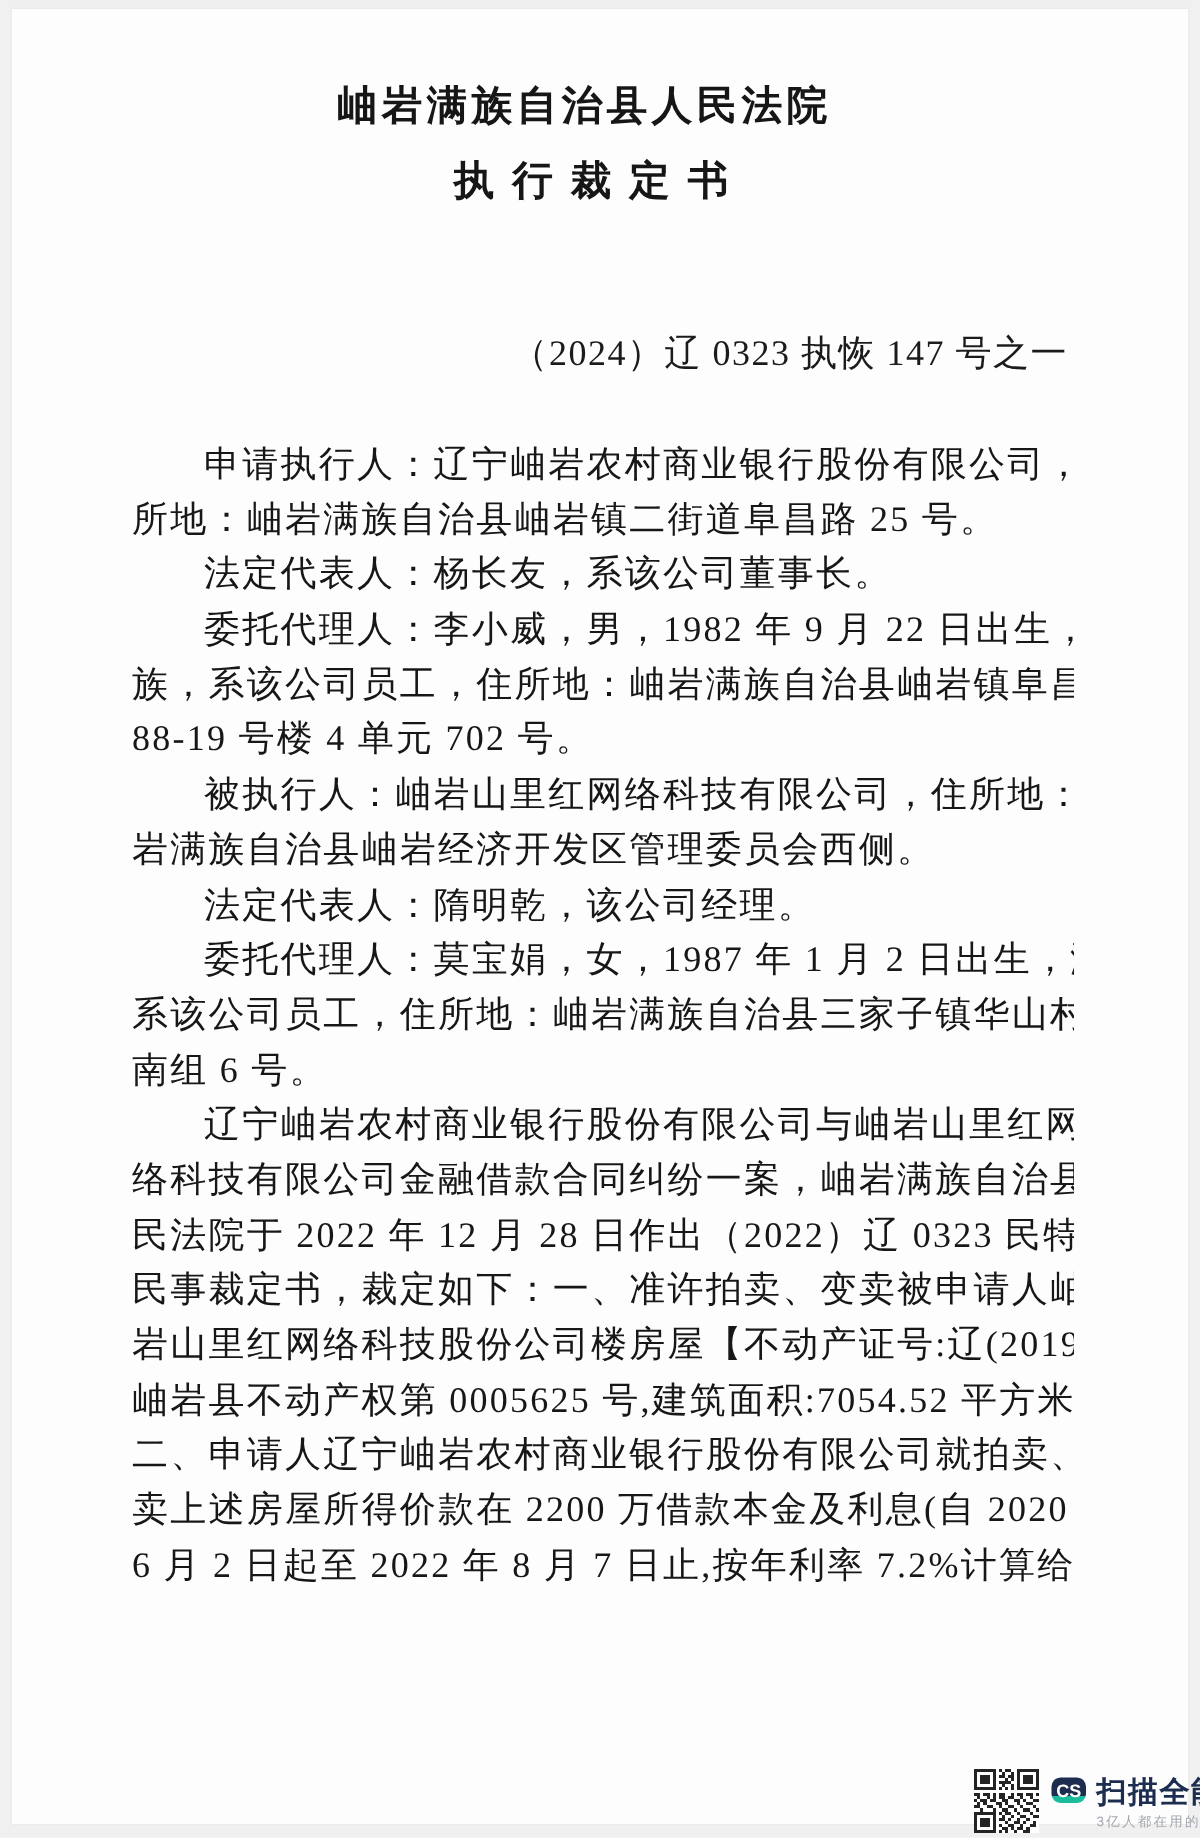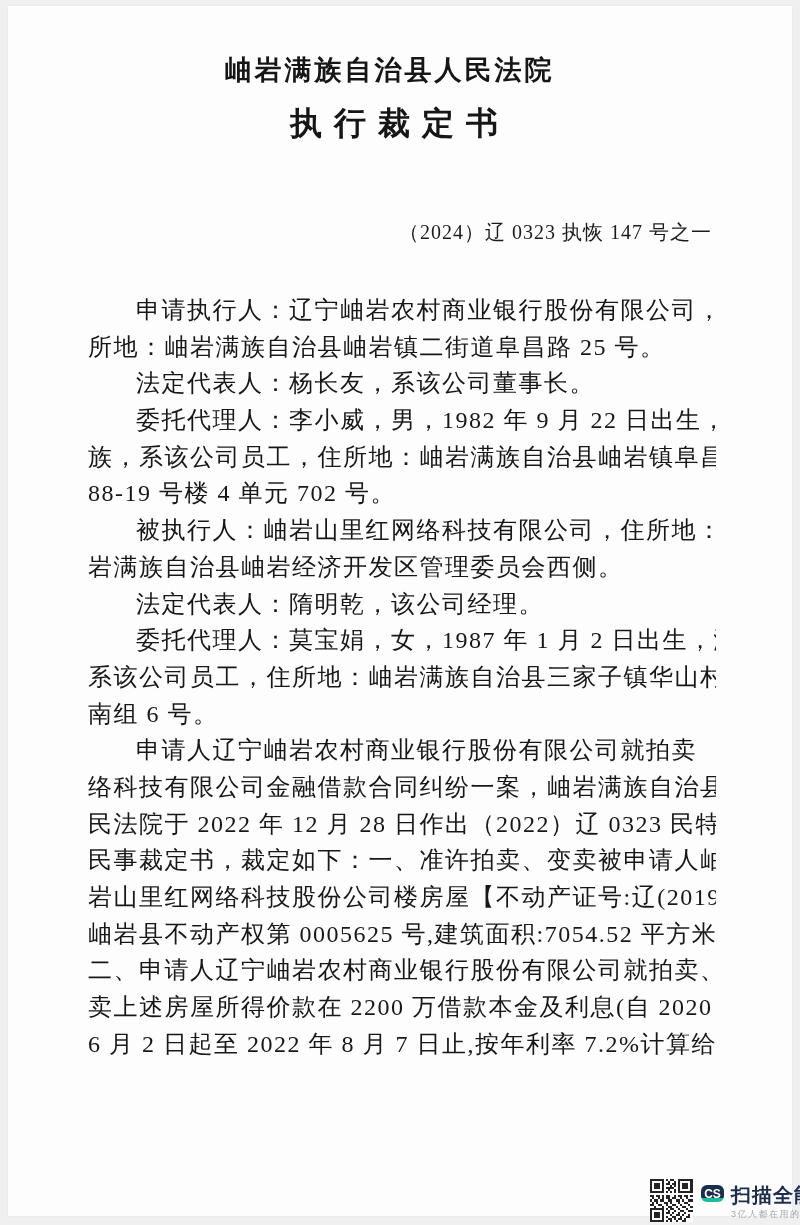--- a/index.html
+++ b/index.html
@@ -34,32 +34,32 @@
     font-weight: 700;
     letter-spacing: 3px;
     color: #161616;
   }
   .doc-title {
     position: absolute;
     top: 102px;
     left: 0;
     width: 800px;
     text-align: center;
-    font-size: 32px;
+    font-size: 27px;
     font-weight: 700;
     letter-spacing: 12px;
     color: #161616;
   }
   .case-number {
     position: absolute;
     top: 219px;
     left: 88px;
     width: 624px;
     text-align: right;
-    font-size: 20px;
+    font-size: 24px;
     color: #1b1b1b;
     letter-spacing: 1px;
     white-space: nowrap;
   }
   .doc-body {
     position: absolute;
     top: 292px;
     left: 88px;
     width: 628px;
     font-size: 24px;
@@ -132,21 +132,21 @@
       <div class="line indent">法定代表人：杨长友，系该公司董事长。</div>
       <div class="line indent">委托代理人：李小威，男，1982 年 9 月 22 日出生，满</div>
       <div class="line">族，系该公司员工，住所地：岫岩满族自治县岫岩镇阜昌路</div>
       <div class="line">88-19 号楼 4 单元 702 号。</div>
       <div class="line indent">被执行人：岫岩山里红网络科技有限公司，住所地：岫</div>
       <div class="line">岩满族自治县岫岩经济开发区管理委员会西侧。</div>
       <div class="line indent">法定代表人：隋明乾，该公司经理。</div>
       <div class="line indent">委托代理人：莫宝娟，女，1987 年 1 月 2 日出生，满族，</div>
       <div class="line">系该公司员工，住所地：岫岩满族自治县三家子镇华山村河</div>
       <div class="line">南组 6 号。</div>
-      <div class="line indent">申请人辽宁岫岩农村商业银行股份有限公司就拍卖</div>
+      <div class="line indent">辽宁岫岩农村商业银行股份有限公司与岫岩山里红网</div>
       <div class="line">络科技有限公司金融借款合同纠纷一案，岫岩满族自治县人</div>
       <div class="line">民法院于 2022 年 12 月 28 日作出（2022）辽 0323 民特 4 号</div>
       <div class="line">民事裁定书，裁定如下：一、准许拍卖、变卖被申请人岫岩</div>
       <div class="line">岩山里红网络科技股份公司楼房屋【不动产证号:辽(2019)</div>
       <div class="line">岫岩县不动产权第 0005625 号,建筑面积:7054.52 平方米】;</div>
       <div class="line">二、申请人辽宁岫岩农村商业银行股份有限公司就拍卖、变</div>
       <div class="line">卖上述房屋所得价款在 2200 万借款本金及利息(自 2020 年</div>
       <div class="line">6 月 2 日起至 2022 年 8 月 7 日止,按年利率 7.2%计算给付;</div>
     </div>
 

